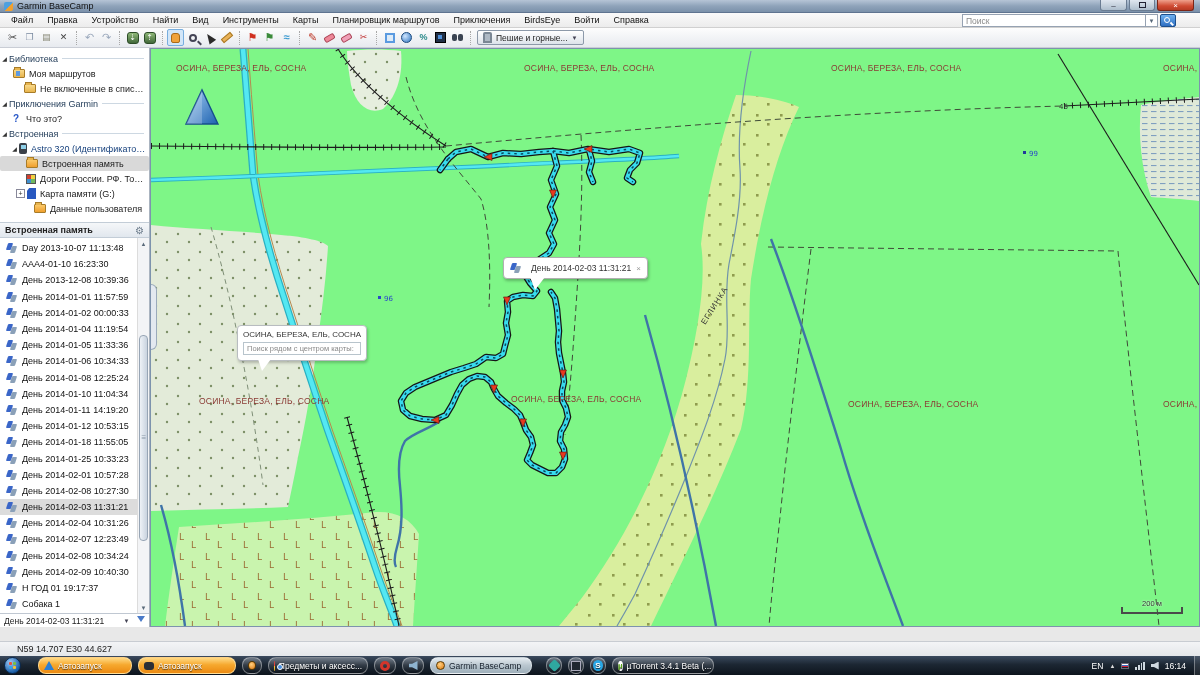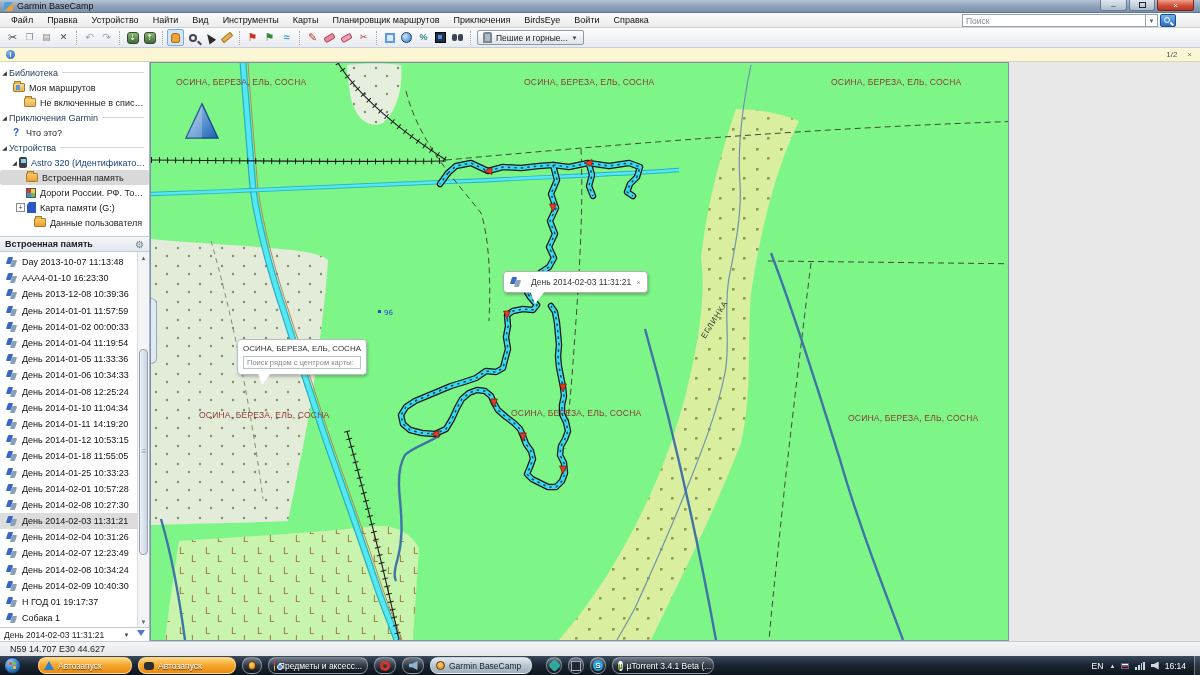--- a/index.html
+++ b/index.html
@@ -68,21 +68,21 @@
   .notice { position:absolute; left:0; top:48px; width:1200px; height:14px; background:#fbf7d6;
     border-bottom:1px solid #ddd6a6; display:flex; align-items:center; padding:0 6px; }
   .info-ic { width:9px; height:9px; border-radius:50%; background:radial-gradient(circle at 35% 30%,#7fb4ee,#1d5cb4);
     color:#fff; font-size:7px; font-weight:bold; display:flex; align-items:center; justify-content:center; margin-right:5px; }
   .notice-text { font-size:8.5px; color:#333; }
   .notice-right { position:absolute; right:8px; display:flex; gap:10px; align-items:center; }
   .pager { font-size:8px; color:#555; }
   .notice-close { font-size:8px; color:#777; }
 
   
-  .main { position:absolute; left:0; top:62px; width:1009px; height:579px; display:flex; }
+  .main { position:absolute; left:0; top:48px; width:1200px; height:579px; display:flex; }
   .sidebar { width:150px; height:100%; background:#fff; border-right:1px solid #aab4c0; display:flex; flex-direction:column; }
 
   .tree { height:174px; padding-top:3px; overflow:hidden; }
   .trow { height:15px; display:flex; align-items:center; font-size:9px; color:#1a1a1a; white-space:nowrap; overflow:hidden; padding-right:2px; }
   .trow .lbl { overflow:hidden; text-overflow:ellipsis; }
   .trow.section { color:#27405c; }
   .trow.section .lbl { flex:0 0 auto; margin-right:4px; }
   .trow.section::after { content:""; flex:1; border-top:1px solid #cdd8e2; margin-right:3px; }
   .tri { font-size:6px; color:#333; width:9px; text-align:center; flex:0 0 9px; }
   .ti { flex:0 0 auto; margin-right:4px; position:relative; }
@@ -154,21 +154,21 @@
   .scalebar { position:absolute; left:970px; top:550px; width:62px; }
   .scalebar .sl { text-align:center; font-size:7.5px; color:#333; text-shadow:0 0 2px #fff; }
   .scalebar .line { position:relative; border-bottom:2px solid #4a4a4a; height:6px; }
   .scalebar .line::before, .scalebar .line::after { content:""; position:absolute; bottom:0; width:2px; height:5px; background:#4a4a4a; }
   .scalebar .line::before { left:0; } .scalebar .line::after { right:0; }
   .splitter-tab { position:absolute; left:-1px; top:235px; width:7px; height:66px; background:#e3e9f0;
     border:1px solid #9aaabb; border-left:none; border-radius:0 6px 6px 0; }
 
   
   .statusbar { position:absolute; left:0; top:641px; width:1200px; height:15px;
-    background:linear-gradient(#f3f4f6,#e4e7ea); border-top:1px solid #c8ccd2; display:flex; align-items:center; padding-left:10px; }
+    background:linear-gradient(#f3f4f6,#e4e7ea); border-top:1px solid #c8ccd2; display:flex; align-items:center; padding-left:17px; }
   .coords { font-size:9px; color:#222; }
 
   
   .taskbar { position:absolute; left:0; top:656px; width:1200px; height:19px;
     background:linear-gradient(#3a4a5e,#1c2733 45%,#0d141d); display:flex; align-items:center; }
   .orb { position:absolute; left:4px; top:1px; width:17px; height:17px; border-radius:50%;
     background:radial-gradient(circle at 35% 30%,#9ccaf6,#1c5fa8 70%,#0a3a70); border:1px solid #0a2a50;
     display:grid; grid-template-columns:1fr 1fr; grid-template-rows:1fr 1fr; gap:1px; padding:4px; }
   .orb i { border-radius:1px; }
   .orb i:nth-child(1){background:#e8503a}.orb i:nth-child(2){background:#78c043}
@@ -362,21 +362,21 @@
         <div class="trow section">
             <span class="tri">◢</span>
             <span class="lbl">Приключения Garmin</span>
           </div>
         <div class="trow" style="padding-left:10px">
             <span class="ti qmark">?</span>
             <span class="lbl">Что это?</span>
           </div>
         <div class="trow section">
             <span class="tri">◢</span>
-            <span class="lbl">Устройства</span>
+            <span class="lbl">Встроенная</span>
           </div>
         <div class="trow" style="padding-left:10px">
             <span class="tri">◢</span>
             <span class="ti device"></span>
             <span class="lbl astro-label">Astro 320  (Идентификатор устро...</span>
           </div>
         <div class="trow selected" style="padding-left:26px">
             <span class="ti folder orange"></span>
             <span class="lbl">Встроенная память</span>
           </div>

